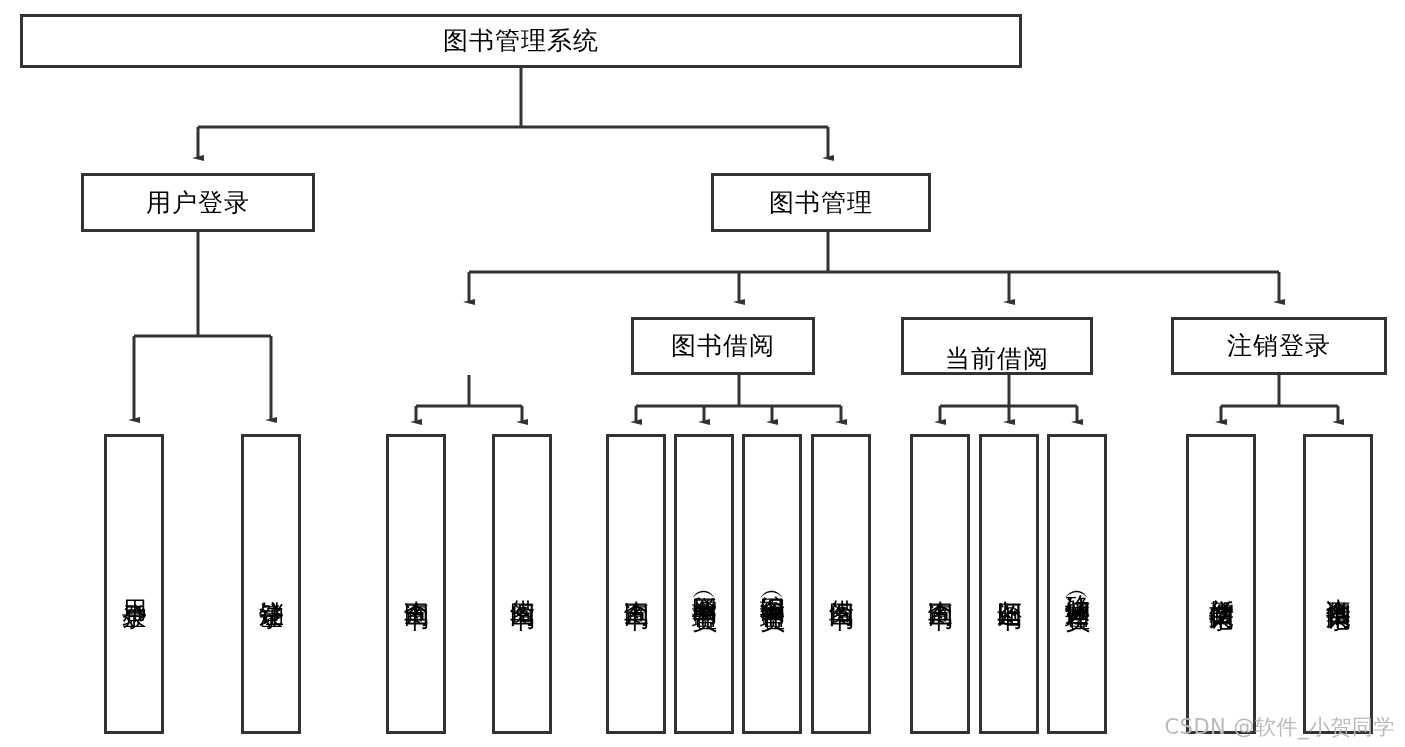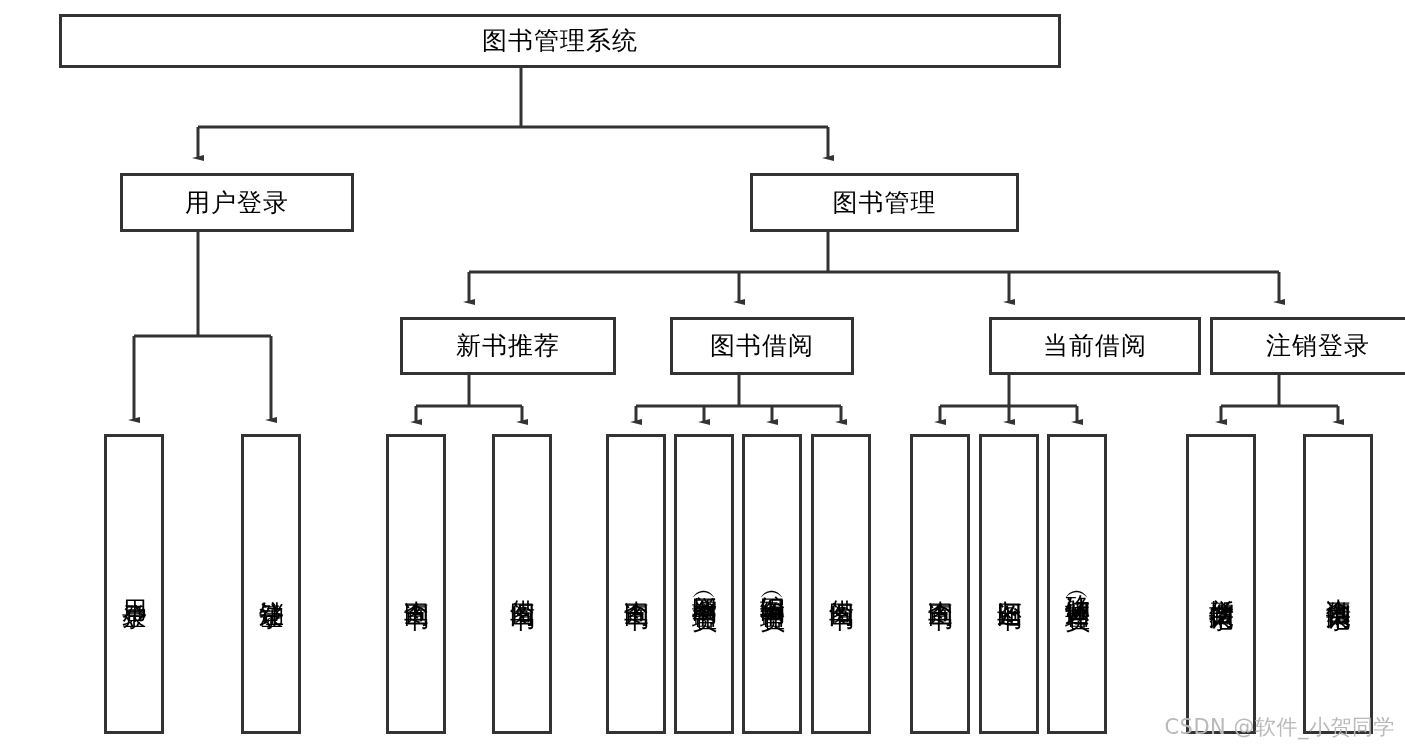--- a/index.html
+++ b/index.html
@@ -35,21 +35,20 @@
     display: flex;
     align-items: center;
     justify-content: center;
     color: #000000;
   }
   .node.horizontal {
     font-size: 25px;
     line-height: 1.1;
     letter-spacing: 1px;
     white-space: nowrap;
-    margin-left: 39px;
   }
   .node.vertical {
     writing-mode: vertical-rl;
     text-orientation: upright;
     font-size: 25px;
     line-height: 1.12;
     letter-spacing: 2px;
     padding-top: 4px;
     padding-bottom: 4px;
     align-items: center;
@@ -125,31 +124,28 @@
     <path d="M1338,406 L1338,422" stroke="#333333" stroke-width="3" fill="none" marker-end="url(#arrow)"></path>
   </svg>
 
   <div class="node horizontal" style="left:20px; top:14px; width:1002px; height:54px;">
     <span>图书管理系统</span>
   </div>
 
   <div class="node horizontal" style="left:81px; top:173px; width:234px; height:59px;">
     <span>用户登录</span>
   </div>
-  <div class="node horizontal" style="left:711px; top:173px; width:269px; height:59px;">
+  <div class="node horizontal" style="left:711px; top:173px; width:220px; height:59px;">
     <span>图书管理</span>
   </div>
 
-  <div class="node horizontal" style="left:361px; top:317px; width:216px; height:58px;">
-    <span>新书推荐</span>
-  </div>
   <div class="node horizontal" style="left:631px; top:317px; width:184px; height:58px;">
     <span>图书借阅</span>
   </div>
-  <div class="node horizontal" style="left:950px; top:317px; width:212px; height:58px;">
+  <div class="node horizontal" style="left:901px; top:317px; width:192px; height:58px;align-items:flex-end;">
     <span>当前借阅</span>
   </div>
   <div class="node horizontal" style="left:1171px; top:317px; width:216px; height:58px;">
     <span>注销登录</span>
   </div>
 
   <div class="node vertical" style="left:104px; top:434px; width:60px; height:300px;">
     <span class="vlabel">用户登录</span>
   </div>
   <div class="node vertical" style="left:241px; top:434px; width:60px; height:300px;">

